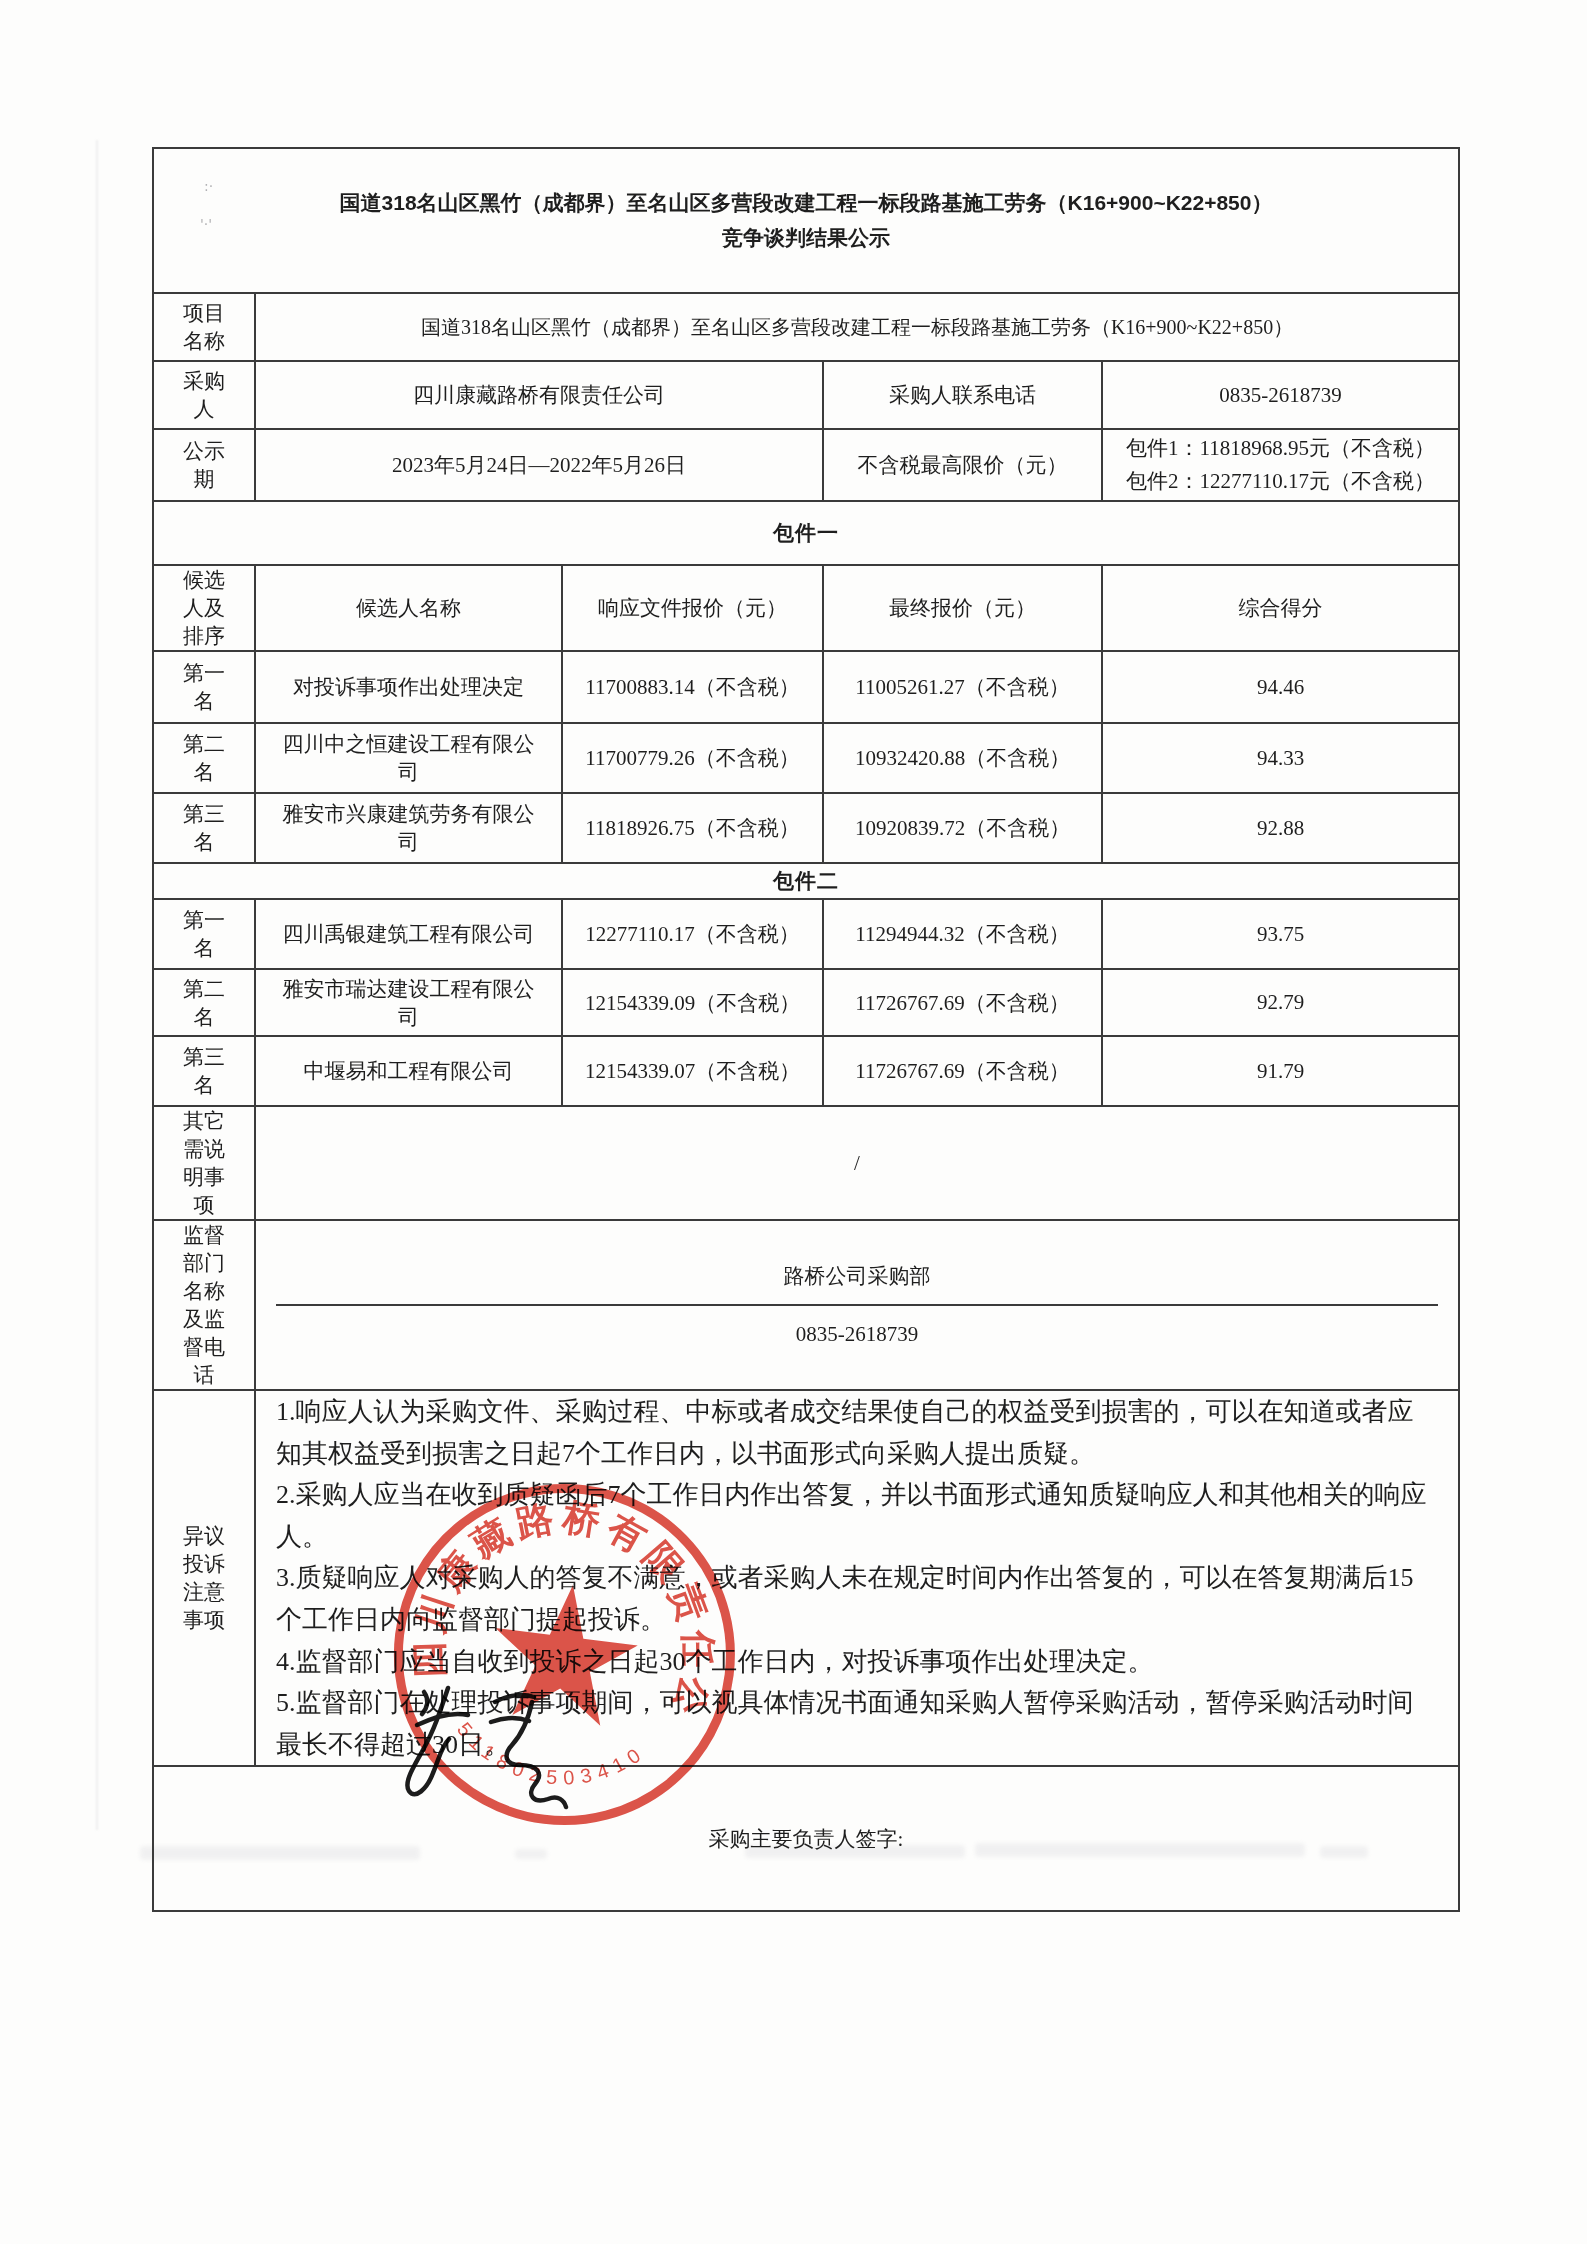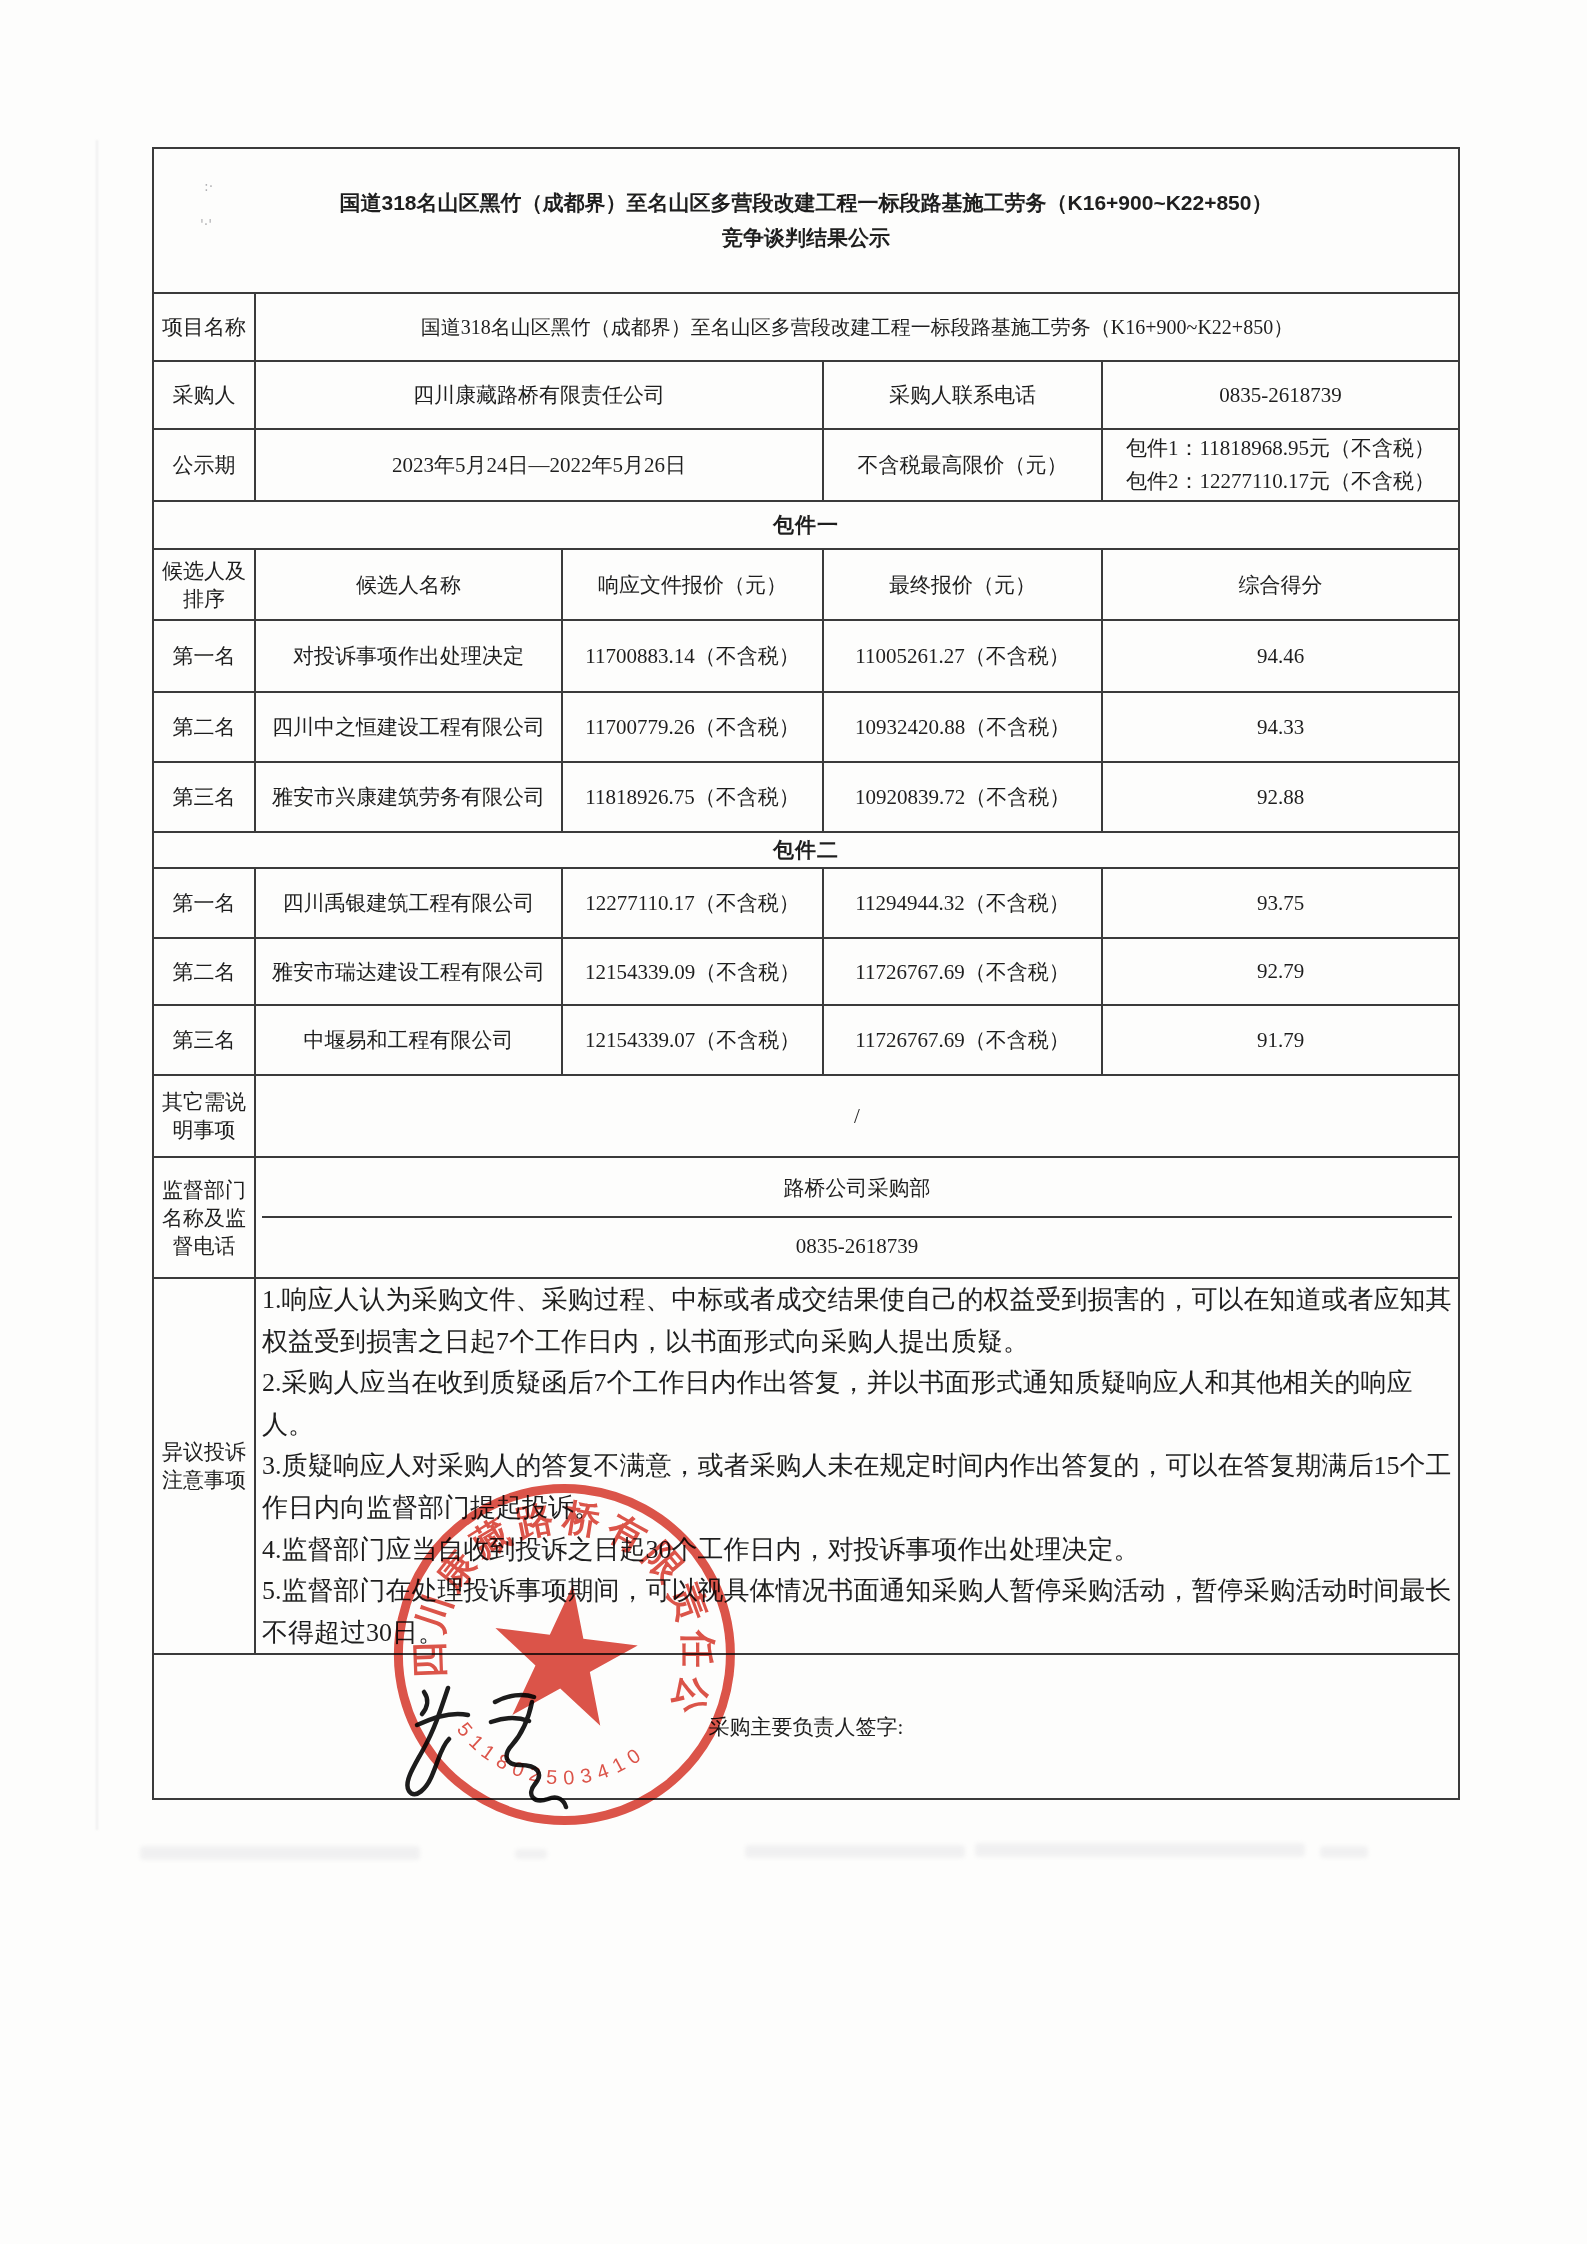--- a/index.html
+++ b/index.html
@@ -13,21 +13,21 @@
   .smudge { position:absolute; background:#c7c7ce; opacity:.22; filter:blur(2px); border-radius:4px; }
   .pencil-mark { position:absolute; color:#8a8a8e; opacity:.65; font-size:14px; font-family:"DejaVu Sans", sans-serif; }
 
   table.doc {
     position:absolute; left:152px; top:147px; width:1306px;
     border-collapse:collapse; table-layout:fixed;
   }
   table.doc td {
     border:2px solid #3b3b3b;
     text-align:center; vertical-align:middle;
-    font-size:21px; padding:0 6px; overflow:hidden;
+    font-size:21px; padding:0 20px; overflow:hidden;
   }
   td.title-cell {
     font-family:"Liberation Sans", sans-serif;
     font-weight:bold; font-size:28px; line-height:1.65;
     padding-top:6px;
   }
   td.lab { padding:0 4px; }
   td.left-text { text-align:left; padding-left:10px; }
   td.banner { font-weight:bold; letter-spacing:1px; }
   td.price-box { text-align:left; padding-left:22px; line-height:1.55; font-size:20px; }
@@ -88,21 +88,21 @@
     <tr style="height:72px">
       <td class="lab">公示期</td>
       <td colspan="2">2023年5月24日—2022年5月26日</td>
       <td>不含税最高限价（元）</td>
       <td class="price-box">
         <div>包件1：11818968.95元（不含税）</div>
         <div>包件2：12277110.17元（不含税）</div>
       </td>
     </tr>
 
-    <tr style="height:48px">
+    <tr style="height:64px">
       <td colspan="5" class="banner">包件一</td>
     </tr>
 
     <tr style="height:71px">
       <td class="lab">候选人及排序</td>
       <td>候选人名称</td>
       <td>响应文件报价（元）</td>
       <td>最终报价（元）</td>
       <td>综合得分</td>
     </tr>

